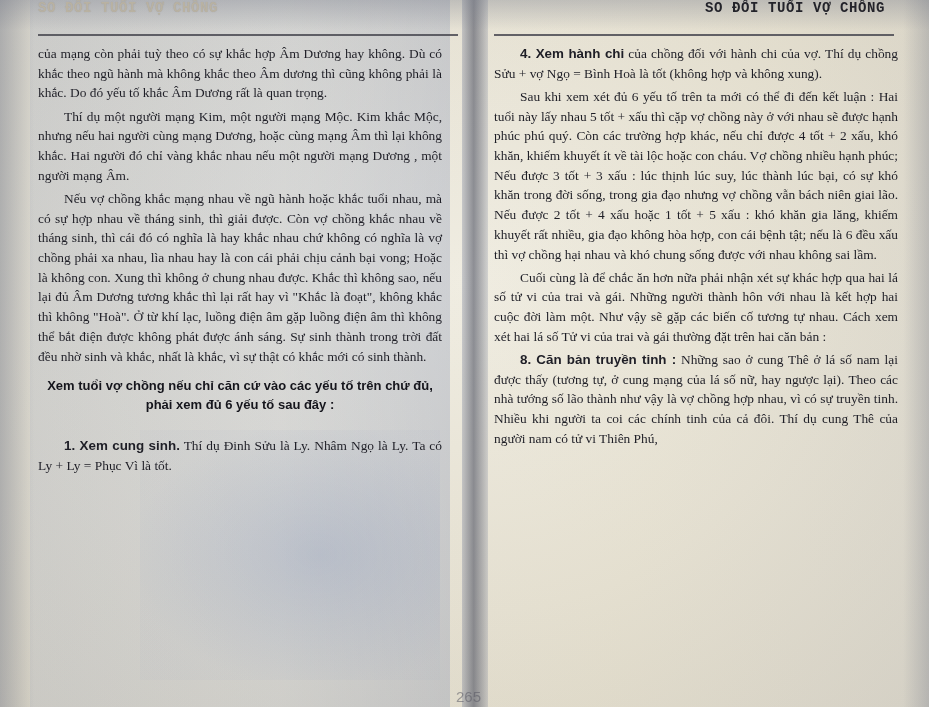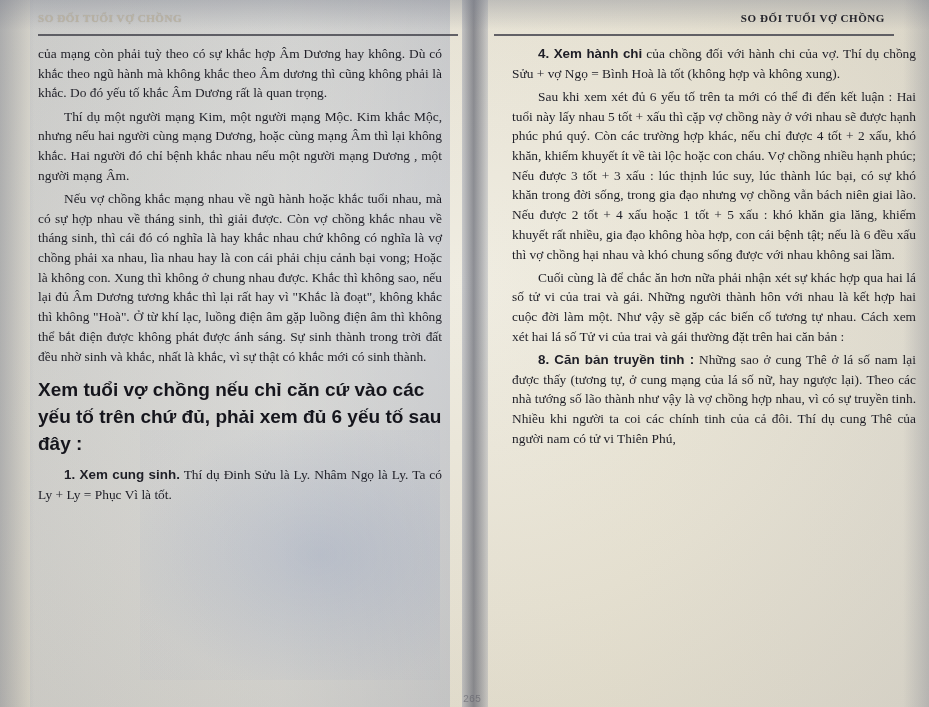--- a/index.html
+++ b/index.html
@@ -72,24 +72,24 @@
   .edge-right {
     position: absolute;
     right: 0; top: 0; width: 26px; height: 707px;
     background: linear-gradient(270deg, rgba(110,115,130,0.30) 0%, rgba(255,255,255,0) 100%);
     pointer-events: none;
   }
 
   
   .header {
     position: absolute;
-    top: 12px;
-    font-family: Liberation Serif, serif;
+    top: 0;
+    font-family: Liberation Mono, monospace;
     font-weight: bold;
-    font-size: 11px;
+    font-size: 14px;
     letter-spacing: 0.6px;
     color: #2b2b33;
   }
   .header-left {
     left: 38px;
     color: #b9b2a2;
     text-shadow: 0 0 1px rgba(120,120,130,0.4);
     transform: scaleY(1.02);
   }
   .header-right {
@@ -109,49 +109,49 @@
   .col {
     position: absolute;
     top: 44px;
     width: 404px;
     color: #1e1e26;
     font-size: 13.4px;
     line-height: 1.47;
     text-align: justify;
   }
   .col-left { left: 38px; }
-  .col-right { left: 512px; }
+  .col-right { left: 494px; }
 
   .col p {
     margin: 0 0 3.5px 0;
     text-indent: 0;
   }
   .col p.indent {
     text-indent: 26px;
   }
   .col h3 {
-    margin: 11px 0 7px 0;
+    margin: 11px 0 22px 0;
     font-family: "Liberation Sans", sans-serif;
-    font-size: 19px;
+    font-size: 13px;
     font-weight: bold;
     line-height: 1.42;
-    text-align: left;
+    text-align: center;
     color: #15151c;
   }
   .num {
     font-family: "Liberation Sans", sans-serif;
     font-weight: bold;
   }
   .pageno {
     position: absolute;
     right: 448px;
     bottom: 2px;
-    font-size: 10px;
+    font-size: 15px;
     color: rgba(90,90,100,0.55);
-    font-family: Liberation Mono, monospace;
+    font-family: Liberation Sans, sans-serif;
   }
 </style>
 </head>
 <body>
 
 <div class="page">
 
   <div class="paper-tint"></div>
   <div class="shade-left"></div>
   <div class="shade-bottomleft"></div>
@@ -160,21 +160,21 @@
   <div class="edge-left"></div>
   <div class="edge-right"></div>
 
   <div class="header header-left">SO ĐỐI TUỔI VỢ CHỒNG</div>
   <div class="header header-right">SO ĐỐI TUỔI VỢ CHỒNG</div>
   <div class="rule rule-left"></div>
   <div class="rule rule-right"></div>
 
   <div class="col col-left">
     <p>của mạng còn phải tuỳ theo có sự khắc hợp Âm Dương hay không. Dù có khắc theo ngũ hành mà không khắc theo Âm dương thì cũng không phải là khắc. Do đó yếu tố khắc Âm Dương rất là quan trọng.</p>
-    <p class="indent">Thí dụ một người mạng Kim, một người mạng Mộc. Kim khắc Mộc, nhưng nếu hai người cùng mạng Dương, hoặc cùng mạng Âm thì lại không khắc. Hai người đó chỉ bệnh khắc nhau nếu một người mạng Dương , một người mạng Âm.</p>
+    <p class="indent">Thí dụ một người mạng Kim, một người mạng Mộc. Kim khắc Mộc, nhưng nếu hai người cùng mạng Dương, hoặc cùng mạng Âm thì lại không khắc. Hai người đó chỉ vàng khắc nhau nếu một người mạng Dương , một người mạng Âm.</p>
     <p class="indent">Nếu vợ chồng khắc mạng nhau về ngũ hành hoặc khắc tuổi nhau, mà có sự hợp nhau về tháng sinh, thì giải được. Còn vợ chồng khắc nhau về tháng sinh, thì cái đó có nghĩa là hay khắc nhau chứ không có nghĩa là vợ chồng phải xa nhau, lìa nhau hay là con cái phải chịu cảnh bại vong; Hoặc là không con. Xung thì không ở chung nhau được. Khắc thì không sao, nếu lại đủ Âm Dương tương khắc thì lại rất hay vì "Khắc là đoạt", không khắc thì không "Hoà". Ở từ khí lạc, luồng điện âm gặp luồng điện âm thì không thể bắt điện được không phát được ánh sáng. Sự sinh thành trong trời đất đều nhờ sinh và khắc, nhất là khắc, vì sự thật có khắc mới có sinh thành.</p>
 
     <h3>Xem tuổi vợ chồng nếu chỉ căn cứ vào các yếu tố trên chứ đủ, phải xem đủ 6 yếu tố sau đây :</h3>
 
     <p class="indent">
       <span class="num">1. Xem cung sinh.</span><span> Thí dụ Đinh Sửu là Ly. Nhâm Ngọ là Ly. Ta có Ly + Ly = Phục Vì là tốt.</span>
     </p>
   </div>
 
   <div class="col col-right">

